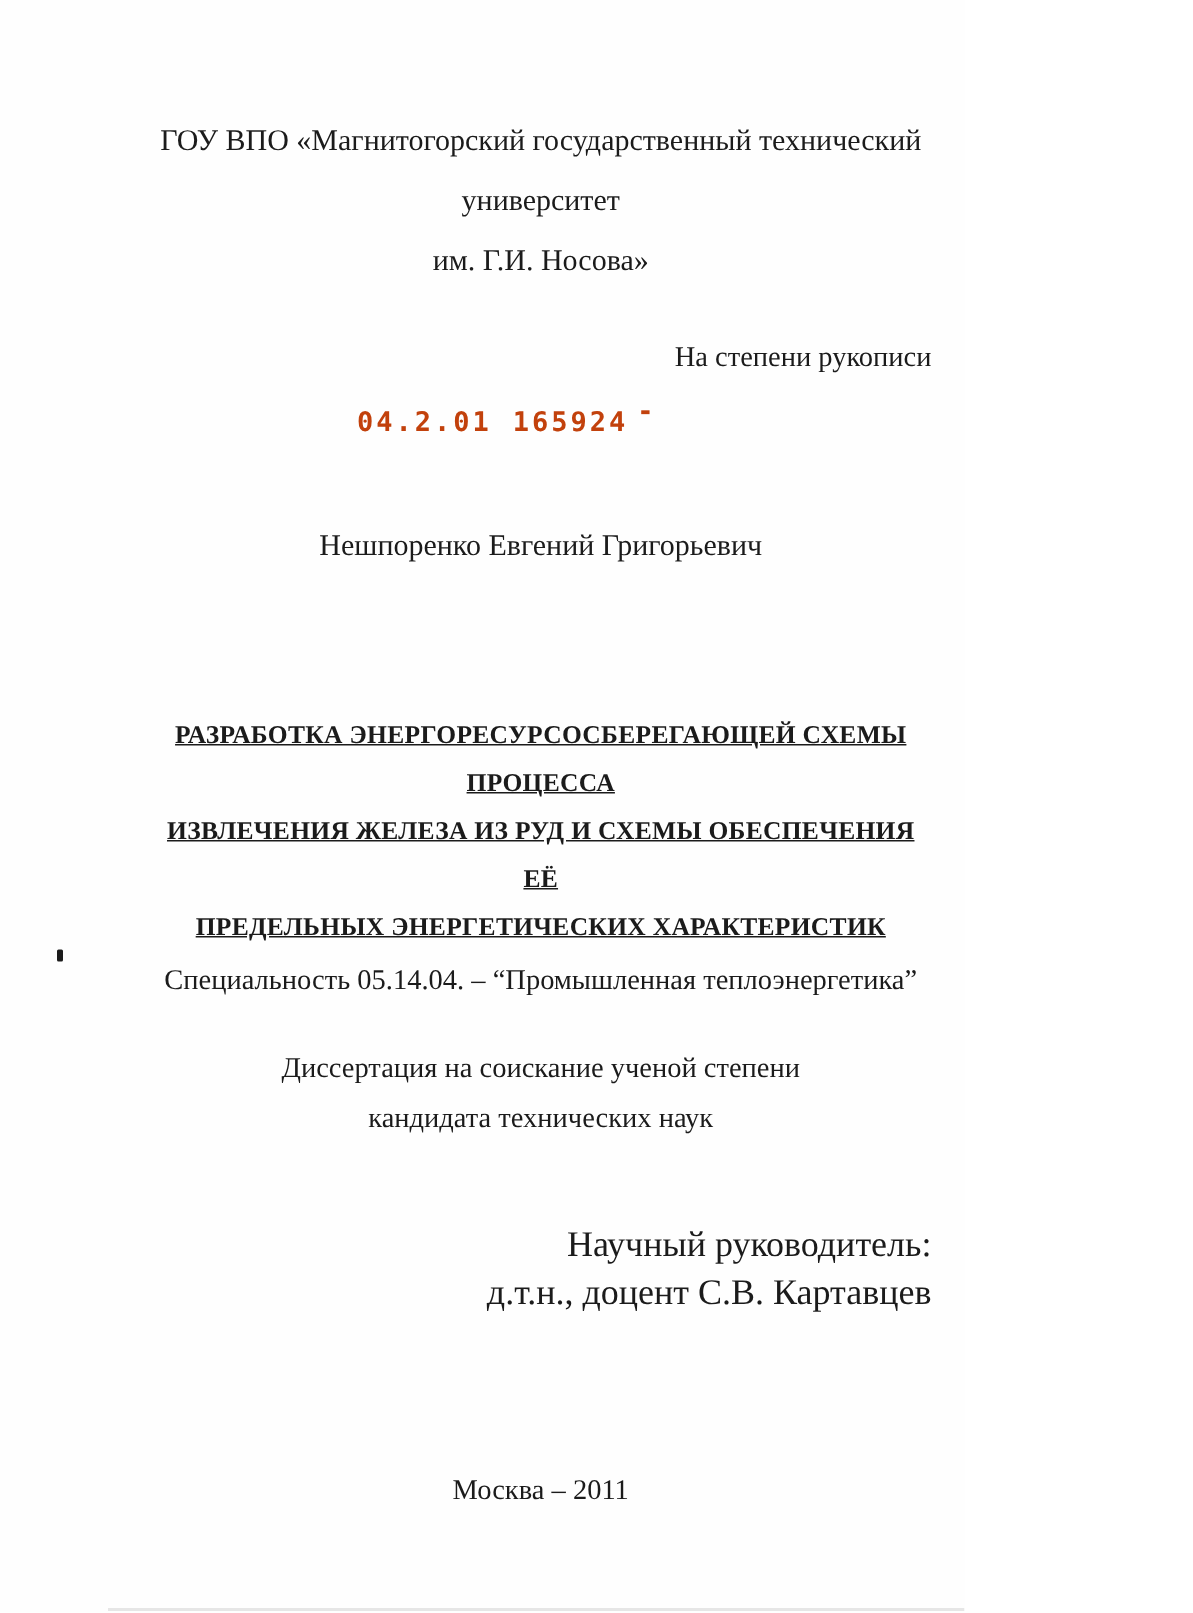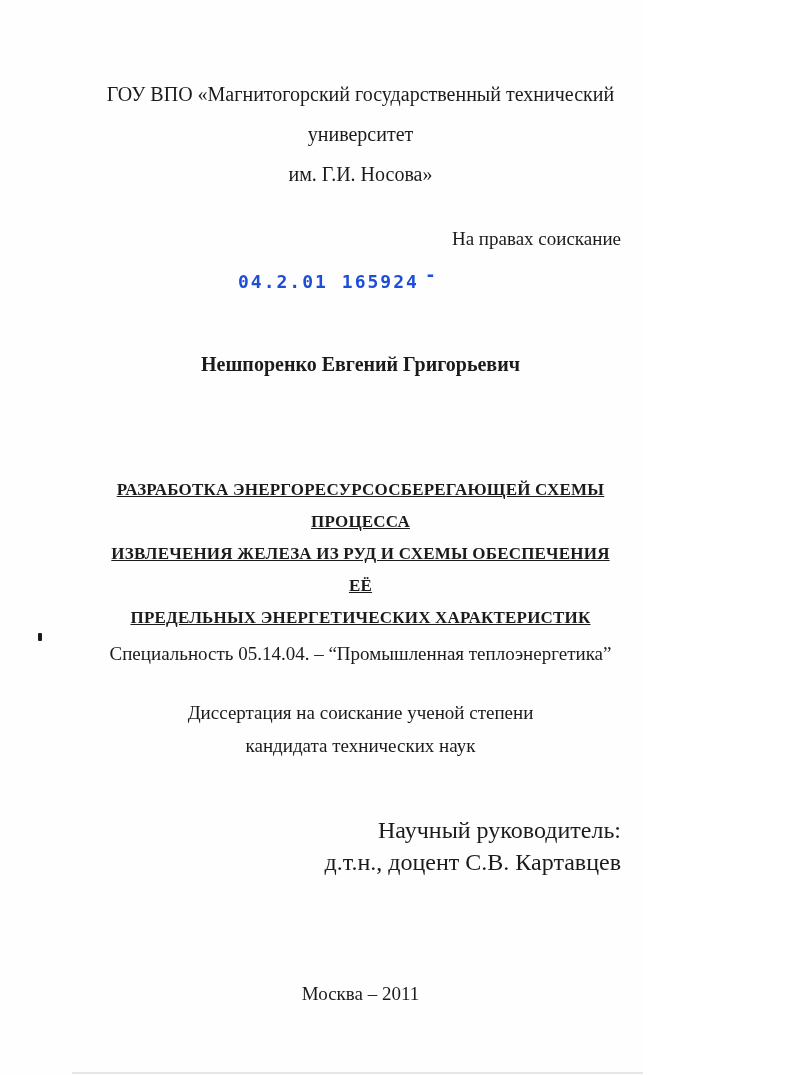--- a/index.html
+++ b/index.html
@@ -33,35 +33,34 @@
     top: 228px;
     font-size: 19px;
   }
   .stamp {
     position: absolute;
     left: 238px;
     top: 271px;
     font-family: "DejaVu Sans Mono", monospace;
     font-size: 18px;
     font-weight: bold;
-    color: #1d4ed8;
+    color: #c2410c;
     letter-spacing: 2px;
     white-space: nowrap;
   }
   .stamp .stamp-number { margin-left: 14px; }
   .stamp .stamp-mark {
     display: inline-block;
     transform: translateY(-7px);
     margin-left: 6px;
     font-weight: bold;
   }
   .author {
     top: 353px;
     font-size: 20px;
-    font-weight: bold;
   }
   .title {
     top: 474px;
     font-size: 17px;
     font-weight: 600;
     line-height: 32px;
     letter-spacing: 0.2px;
     text-decoration: underline;
   }
   .specialty {
@@ -104,21 +103,21 @@
 </head>
 <body>
 
 <div class="page">
 
   <div class="abs center org">
     <div>ГОУ ВПО «Магнитогорский государственный технический университет</div>
     <div>им. Г.И. Носова»</div>
   </div>
 
-  <div class="abs right manuscript-note">На правах соискание</div>
+  <div class="abs right manuscript-note">На степени рукописи</div>
 
   <div class="stamp">
     <span class="stamp-code">04.2.01</span><span class="stamp-number">165924</span><span class="stamp-mark">-</span>
   </div>
 
   <div class="abs center author">Нешпоренко Евгений Григорьевич</div>
 
   <div class="abs center title">
     <div>РАЗРАБОТКА ЭНЕРГОРЕСУРСОСБЕРЕГАЮЩЕЙ СХЕМЫ ПРОЦЕССА</div>
     <div>ИЗВЛЕЧЕНИЯ ЖЕЛЕЗА ИЗ РУД И СХЕМЫ ОБЕСПЕЧЕНИЯ ЕЁ</div>

